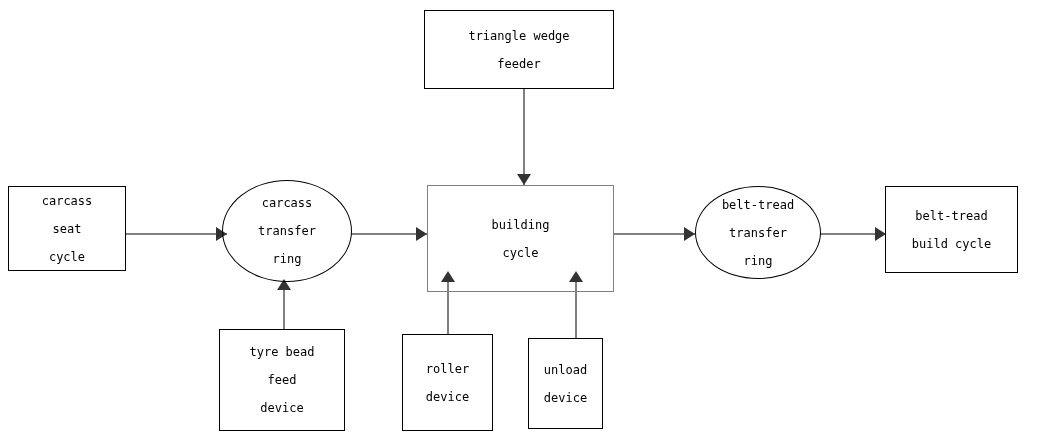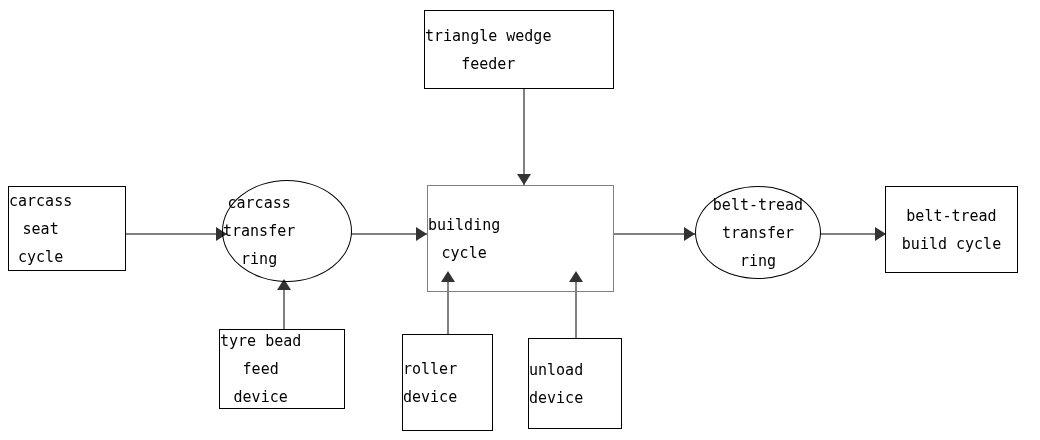--- a/index.html
+++ b/index.html
@@ -13,23 +13,24 @@
     height: 440px;
     background: #ffffff;
     overflow: hidden;
     font-family: "DejaVu Sans Mono", "Liberation Mono", monospace;
   }
   .node {
     position: absolute;
     box-sizing: border-box;
     display: flex;
     align-items: center;
+    justify-content: center;
     text-align: center;
     color: #000000;
-    font-size: 15px;
+    font-size: 12px;
     line-height: 28px;
     white-space: pre;
     background: transparent;
   }
   .box {
     border: 1px solid #000000;
   }
   .box-gray {
     border: 1px solid #808080;
   }
@@ -127,29 +128,29 @@
   <div class="node box" style="left:885px; top:186px; width:133px; height:87px;">
     <span class="overflow-label">belt-tread
 build cycle</span>
   </div>
 
   <div class="node box" style="left:424px; top:10px; width:190px; height:79px;">
     <span>triangle wedge
 feeder</span>
   </div>
 
-  <div class="node box" style="left:219px; top:329px; width:126px; height:80px;">
+  <div class="node box" style="left:219px; top:329px; width:126px; height:102px;">
     <span>tyre bead
 feed
 device</span>
   </div>
 
   <div class="node box" style="left:402px; top:334px; width:91px; height:97px;">
     <span>roller
 device</span>
   </div>
 
-  <div class="node box" style="left:528px; top:338px; width:94px; height:91px;">
+  <div class="node box" style="left:528px; top:338px; width:75px; height:91px;">
     <span>unload
 device</span>
   </div>
 
 </div>
 
 </body></html>

